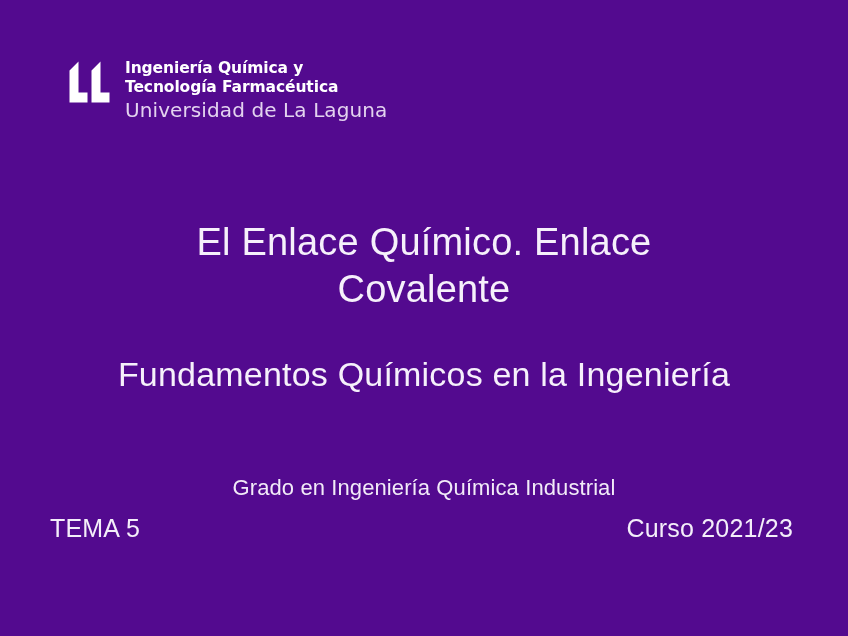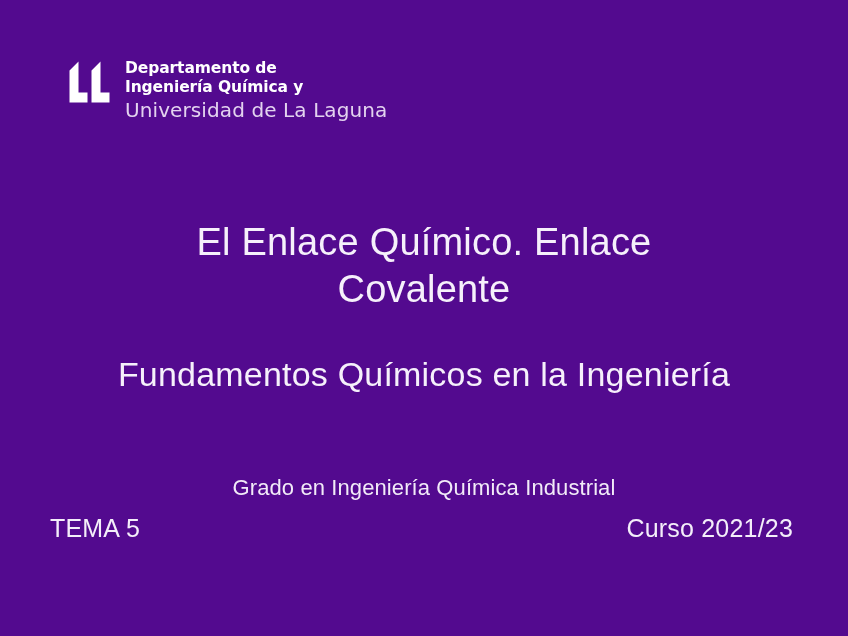--- a/index.html
+++ b/index.html
@@ -136,22 +136,22 @@
 <div class="slide">
 
   <div class="logo-block">
 
     <svg class="logo-mark" viewBox="0 0 45 42" aria-hidden="true">
       <path d="M3.5 9.5 L12.5 0.5 L12.5 31.5 L21.5 31.5 L21.5 41.5 L3.5 41.5 Z" fill="#ffffff"></path>
       <path d="M25.5 9.5 L34.5 0.5 L34.5 31.5 L43.5 31.5 L43.5 41.5 L25.5 41.5 Z" fill="#ffffff"></path>
     </svg>
 
     <span class="logo-text">
-      <span class="dept-line">Departamento de</span>
       <span class="dept-line">Ingeniería Química y</span>
+      <span class="dept-line">Tecnología Farmacéutica</span>
       <span class="univ-line">Universidad de La Laguna</span>
     </span>
 
   </div>
 
   <div class="title">El Enlace Químico. Enlace Covalente</div>
 
   <div class="subtitle">Fundamentos Químicos en la Ingeniería</div>
 
   <div class="degree">Grado en Ingeniería Química Industrial</div>

